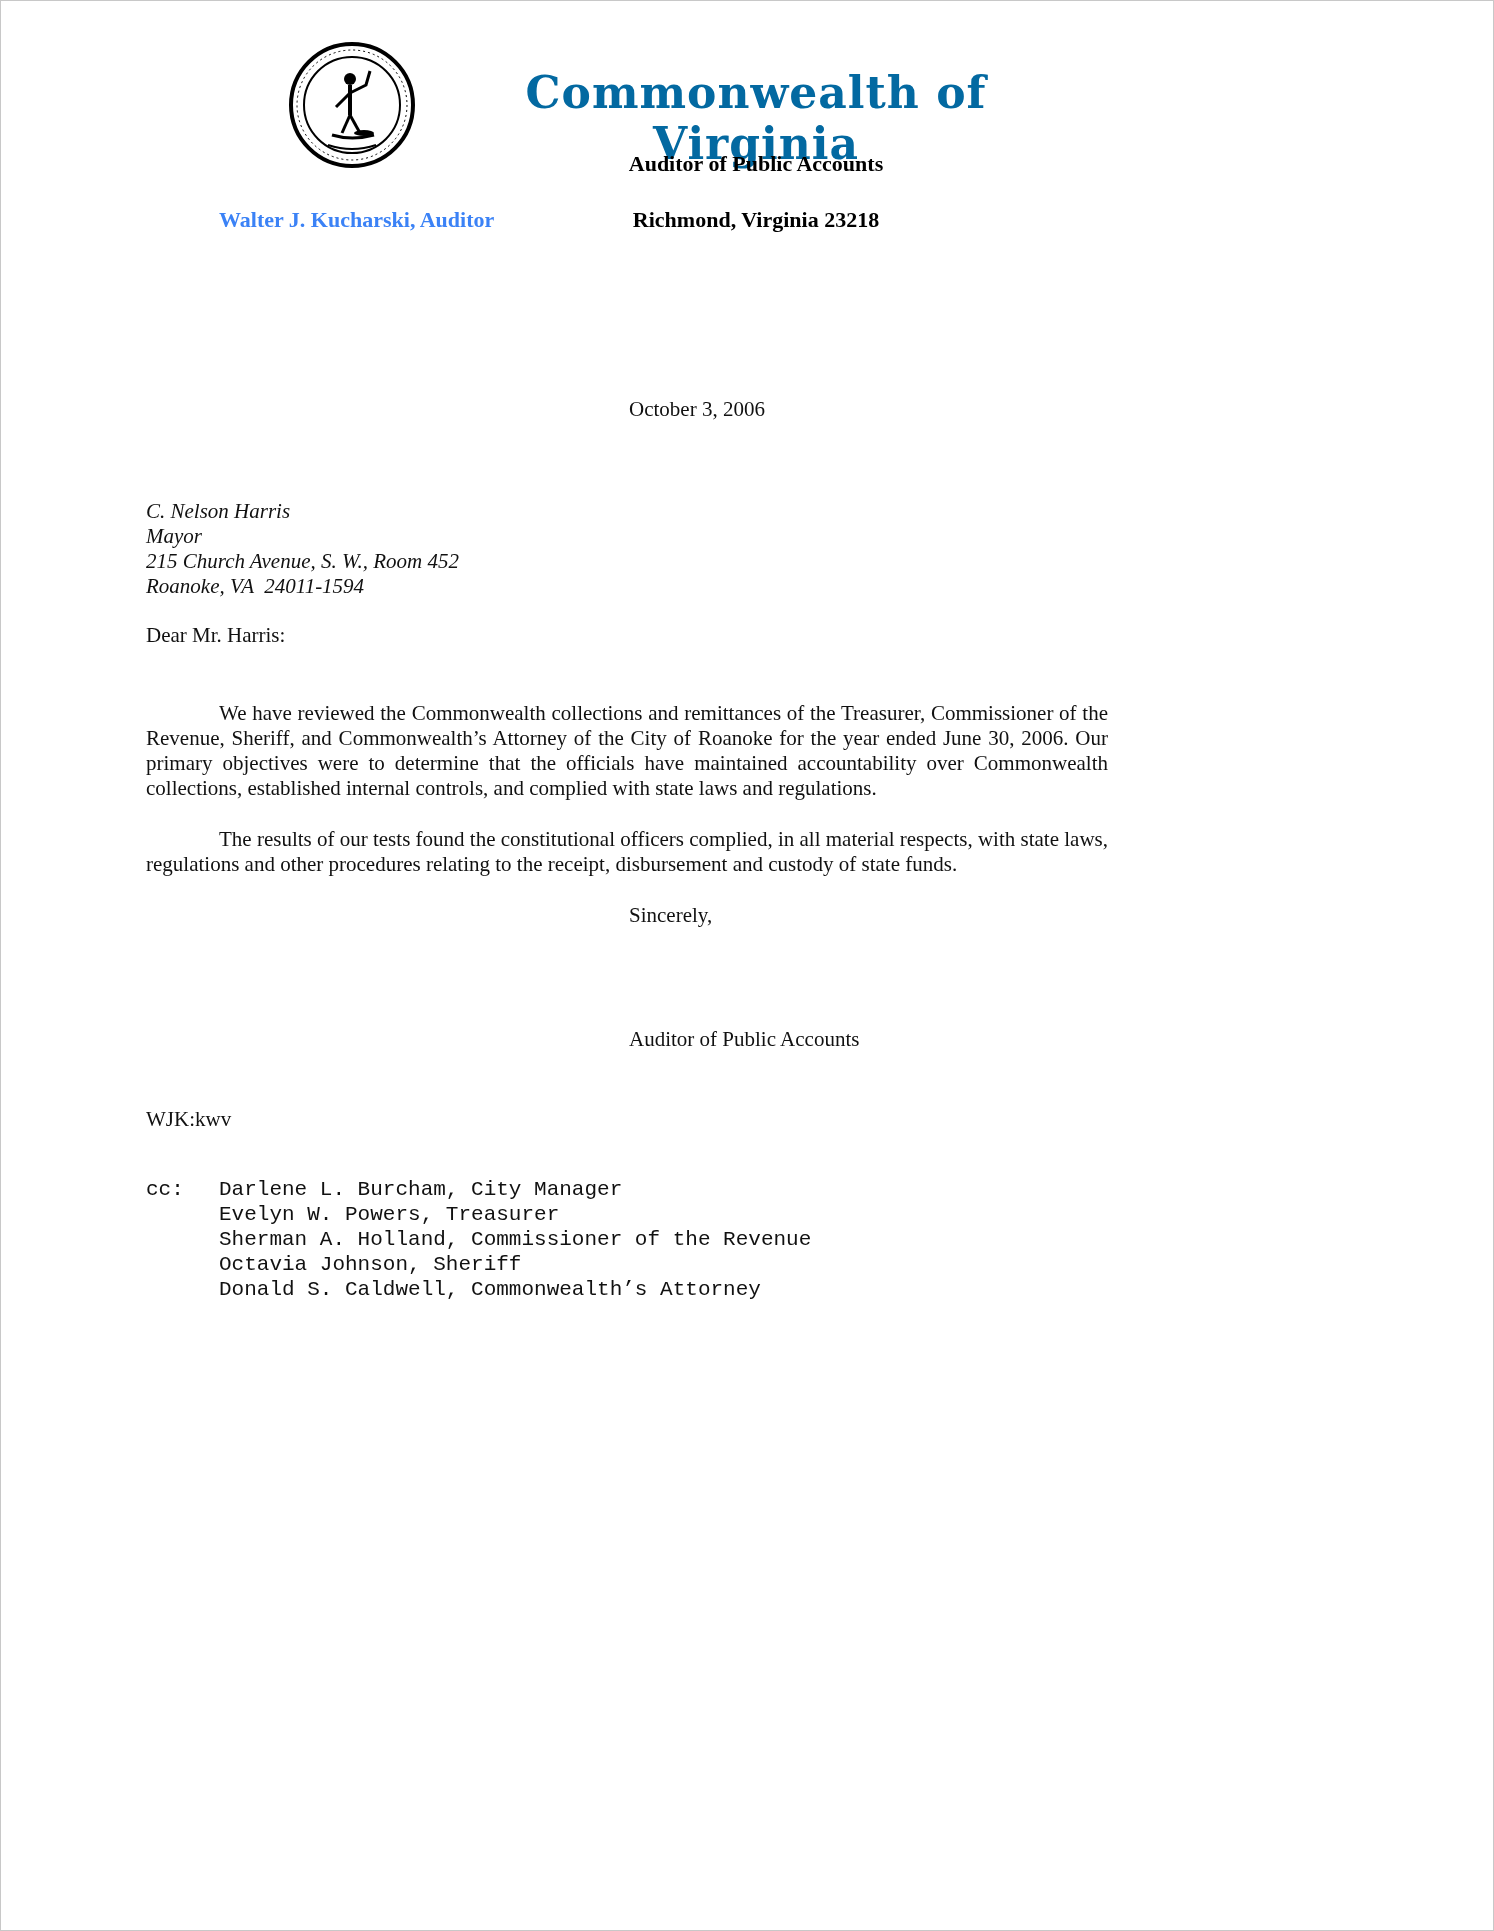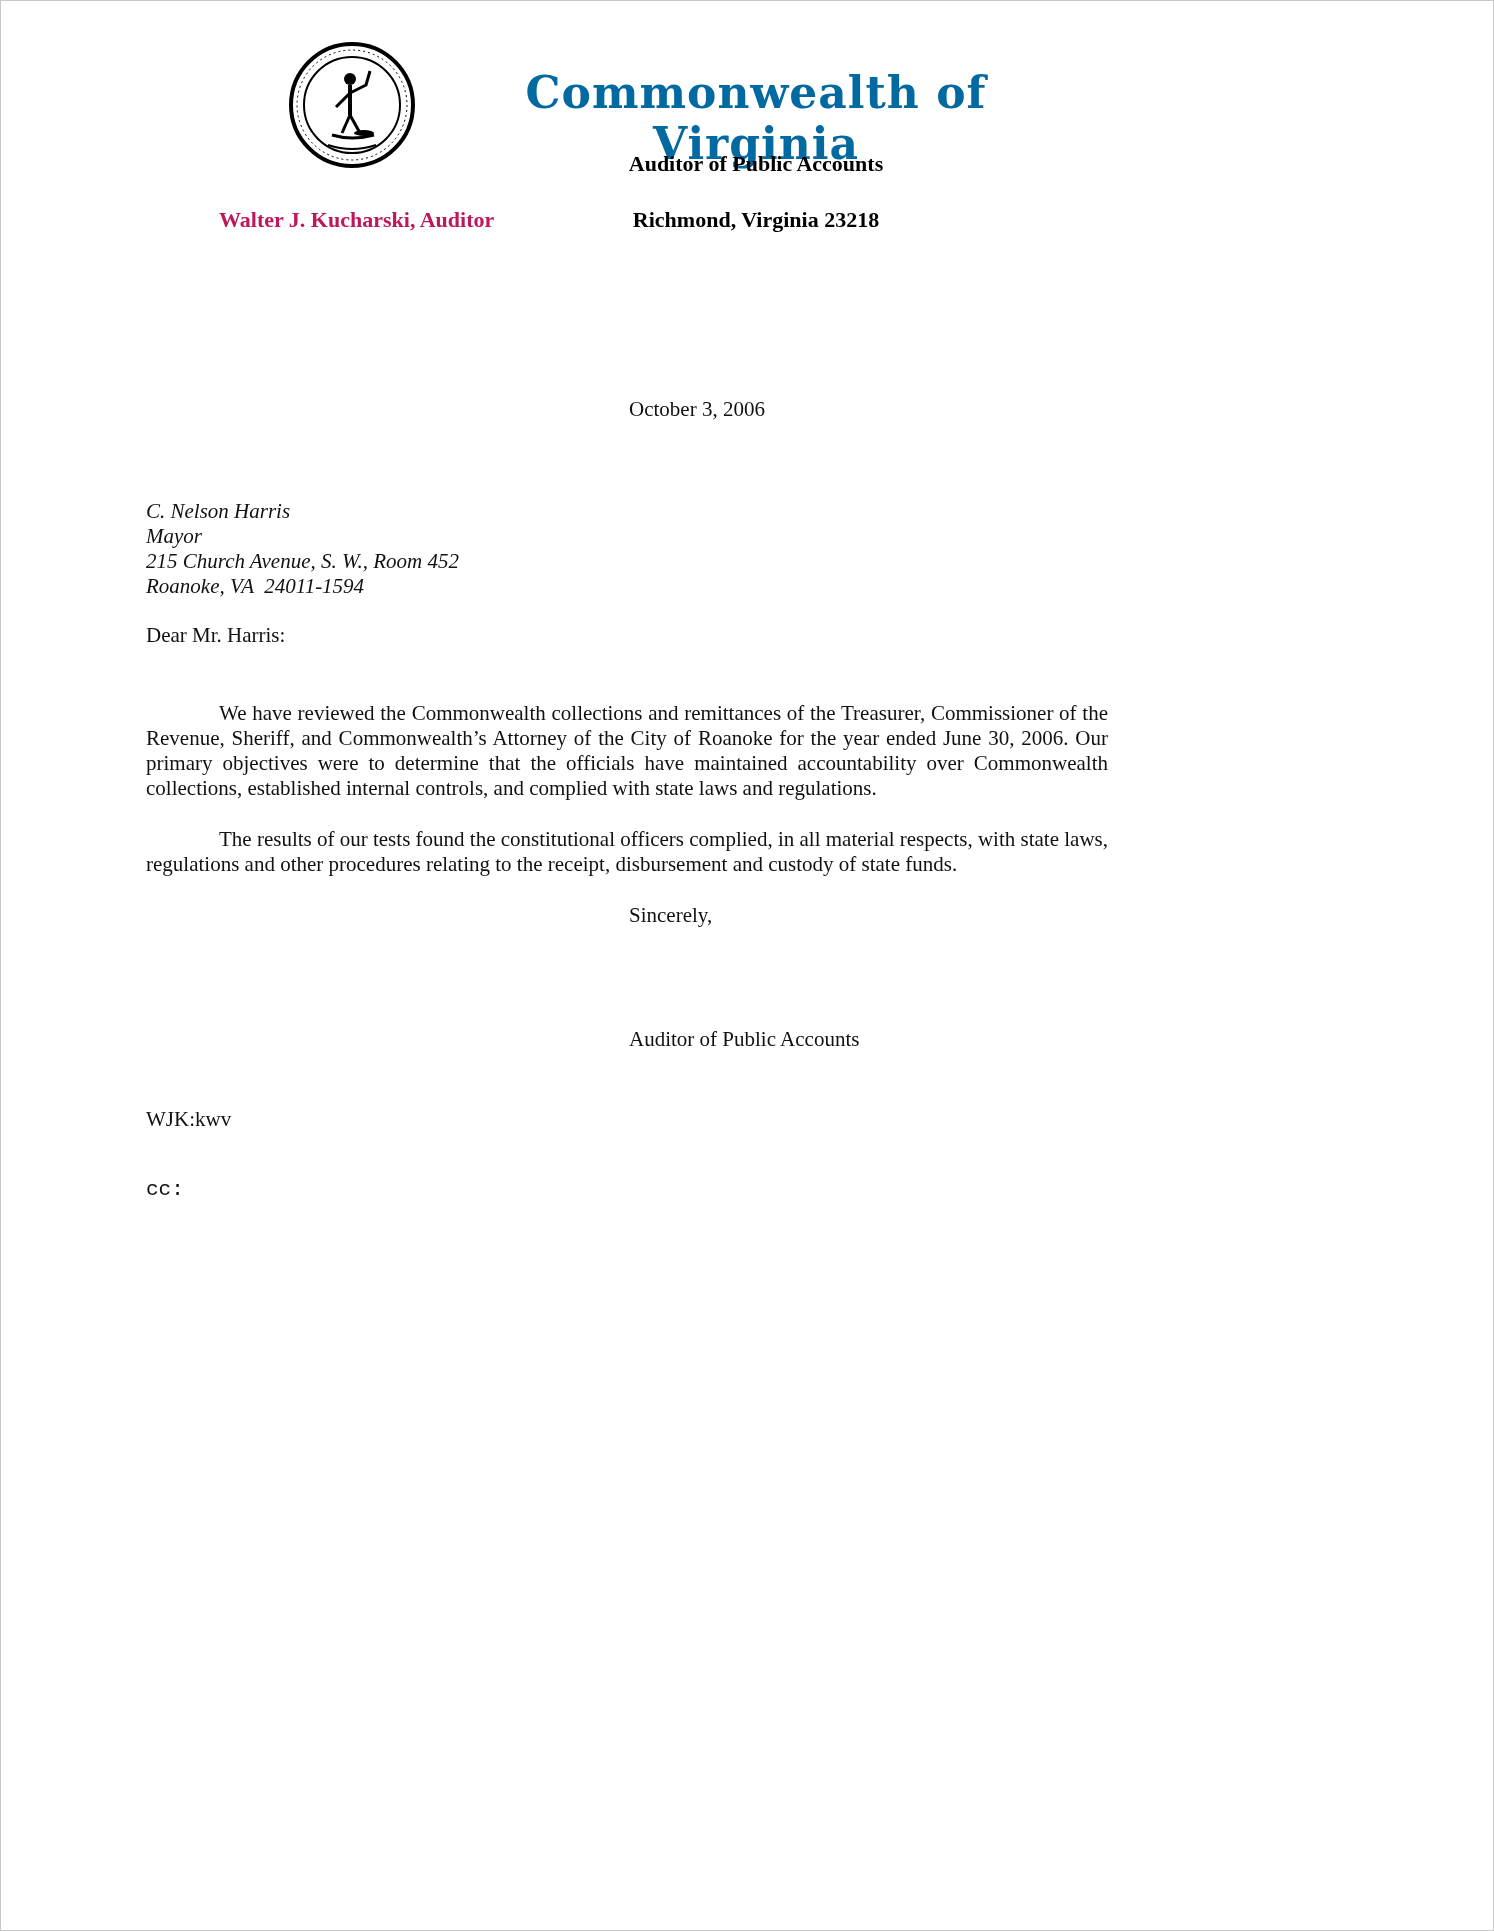--- a/index.html
+++ b/index.html
@@ -48,21 +48,21 @@
   }
   .lh-office   { top: 150px; }
   .lh-pobox    { top: 179px; }
   .lh-city     { top: 206px; }
   .lh-auditor {
     position: absolute;
     left: 218px;
     top: 206px;
     font-weight: bold;
     font-size: 22px;
-    color: #be185d;
+    color: #3b82f6;
   }
 
   
   .letter {
     position: absolute;
     left: 145px;
     top: 0;
     width: 962px;
   }
   .block { position: absolute; left: 0; line-height: 25px; }
@@ -131,16 +131,23 @@
     <div class="block para para2">The results of our tests found the constitutional officers complied, in all material respects, with state laws, regulations and other procedures relating to the receipt, disbursement and custody of state funds.</div>
 
     <div class="block sincerely">Sincerely,</div>
 
     <div class="block signer-title">Auditor of Public Accounts</div>
 
     <div class="block reference">WJK:kwv</div>
 
     <div class="block cc-block">
       <div class="cc-label">cc:</div>
+      <div class="cc-names">
+        <div>Darlene L. Burcham, City Manager</div>
+        <div>Evelyn W. Powers, Treasurer</div>
+        <div>Sherman A. Holland, Commissioner of the Revenue</div>
+        <div>Octavia Johnson, Sheriff</div>
+        <div>Donald S. Caldwell, Commonwealth’s Attorney</div>
+      </div>
     </div>
 
   </div>
 </div>
 
 </body></html>

